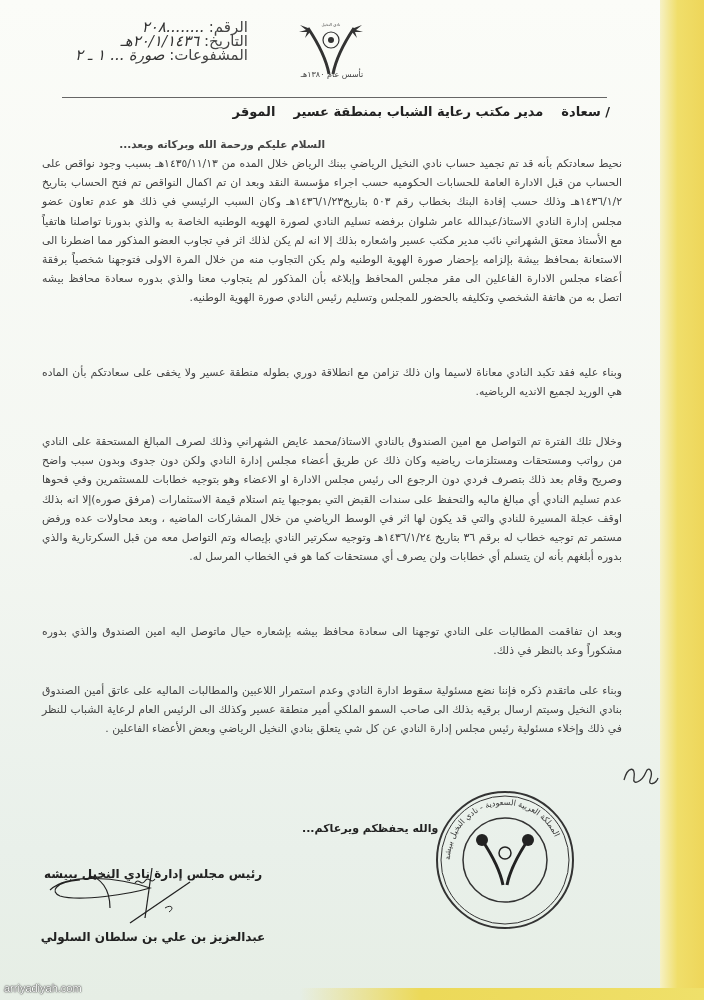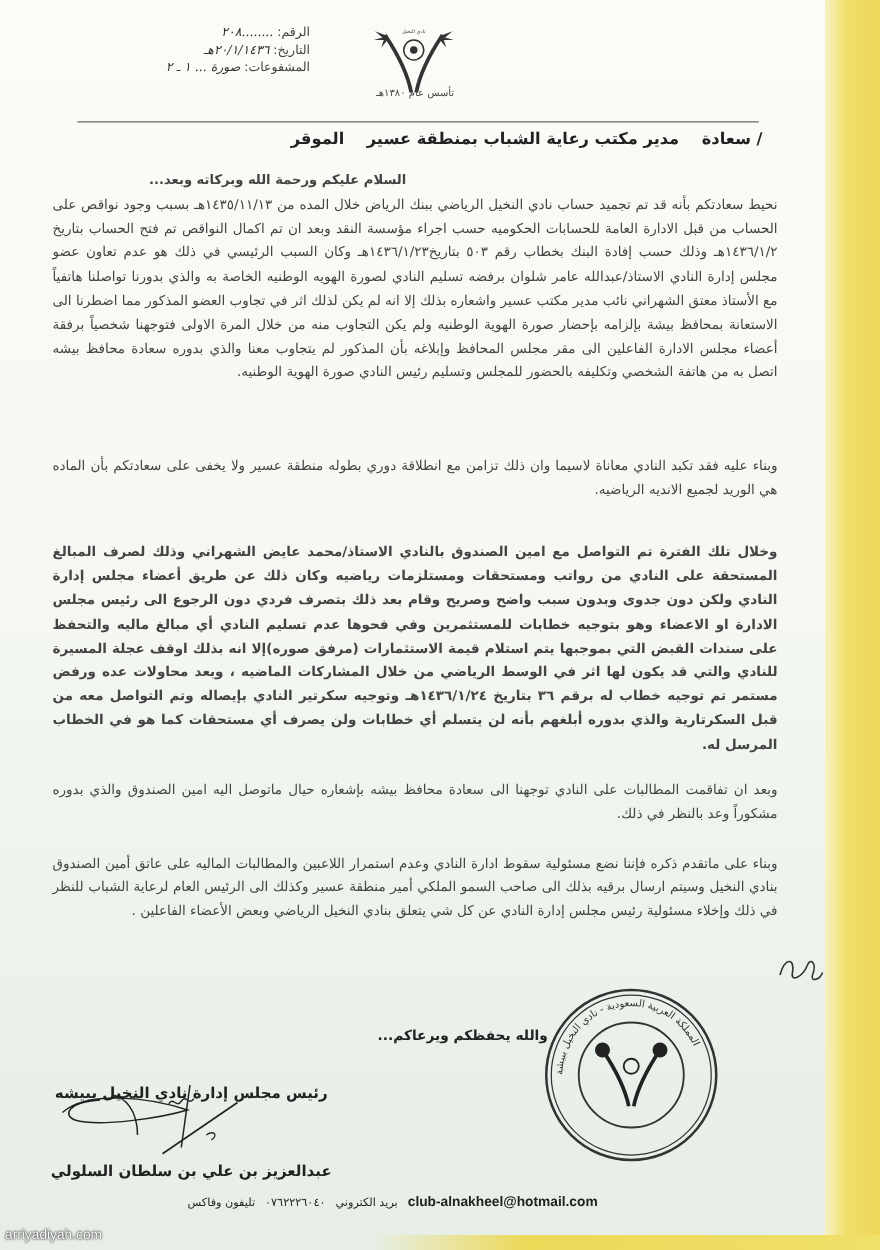--- a/index.html
+++ b/index.html
@@ -22,21 +22,21 @@
     position:absolute; left:300px; top:988px; width:404px; height:12px;
     background: linear-gradient(90deg, rgba(240,222,90,0) 0%, #ecd958 30%, #efe06a 100%);
   }
   .rtl { direction: rtl; text-align: right; }
   .hdr-right {
     position:absolute; top:14px; right:88px; width:180px;
     font-size:9.5px; line-height:14px; text-align:center; color:#555;
   }
   .hdr-left {
     position:absolute; top:20px; left:48px; width:200px;
-    font-size:10px; line-height:14px; color:#444;
+    font-size:15px; line-height:14px; color:#444;
   }
   .hdr-left .fld { display:block; }
   .hdr-left .val { font-family:"DejaVu Serif", serif; font-style:italic; color:#333; }
   .logo {
     position:absolute; top:18px; left:296px; width:70px; height:70px;
   }
   .logo-caption {
     position:absolute; top:70px; left:292px; width:80px; font-size:8px; text-align:center; color:#444;
   }
   .hr { position:absolute; left:62px; top:97px; width:545px; height:1px; background:#666; }
@@ -46,21 +46,21 @@
   }
   .greeting {
     position:absolute; top:138px; right:335px; font-size:10.5px; font-weight:bold; color:#444;
   }
   .para {
     position:absolute; left:42px; width:580px;
     font-size:10.8px; line-height:19.2px; color:#444; text-align:justify; text-align-last:right;
   }
   .p1 { top:154px; }
   .p2 { top:352px;margin-top:11px; }
-  .p3 { top:432px;font-weight:bold; }
+  .p3 { top:432px; }
   .p4 { top:622px; }
   .p5 { top:681px; }
   .closing { position:absolute; top:822px; left:302px; font-size:11px; font-weight:bold; color:#222; }
   .sig-title { position:absolute; top:850px; left:28px; width:250px; font-size:12px; font-weight:bold; color:#222; text-align:center;margin-top:17px; }
   .sig-name { position:absolute; top:930px; left:28px; width:250px; font-size:12px; font-weight:bold; color:#222; text-align:center; }
   .signature { position:absolute; top:868px; left:40px; width:190px; height:60px; }
   .stamp { position:absolute; top:785px; left:430px; width:150px; height:150px; }
   .initials { position:absolute; top:760px; left:620px; width:40px; height:30px; }
   .contact {
     position:absolute; top:956px; left:150px; width:400px; font-size:9px; color:#222;
@@ -147,24 +147,18 @@
     <path d="M10 22 C 30 4, 80 10, 110 20 C 90 26, 40 34, 20 28 C 10 24, 14 14, 40 12" stroke="#222" stroke-width="1.2" fill="none"></path>
     <path d="M70 40 C 70 20, 60 10, 50 8" stroke="#222" stroke-width="1.2" fill="none"></path>
     <path d="M90 55 L 150 14" stroke="#222" stroke-width="1.3" fill="none"></path>
     <path d="M105 50 L 112 0" stroke="#222" stroke-width="1.2" fill="none"></path>
     <path d="M95 15 c4 -6 6 4 10 -2 c4 -6 6 4 10 -2" stroke="#222" stroke-width="1.1" fill="none"></path>
     <path d="M125 40 c6 -4 10 0 4 4" stroke="#222" stroke-width="1" fill="none"></path>
   </svg>
 
   <div class="sig-name rtl">عبدالعزيز بن علي بن سلطان السلولي</div>
 
-  <div class="contact rtl">
-    <span>تليفون وفاكس</span>
-    <span>٠٧٦٢٢٢٦٠٤٠</span>
-    <span>بريد الكتروني</span>
-    <span class="email">club-alnakheel@hotmail.com</span>
-  </div>
 </div>
 
 <div class="yellow-edge"></div>
 <div class="yellow-bottom"></div>
 
 <div class="watermark">arriyadiyah.com</div>
 
 </body></html>

